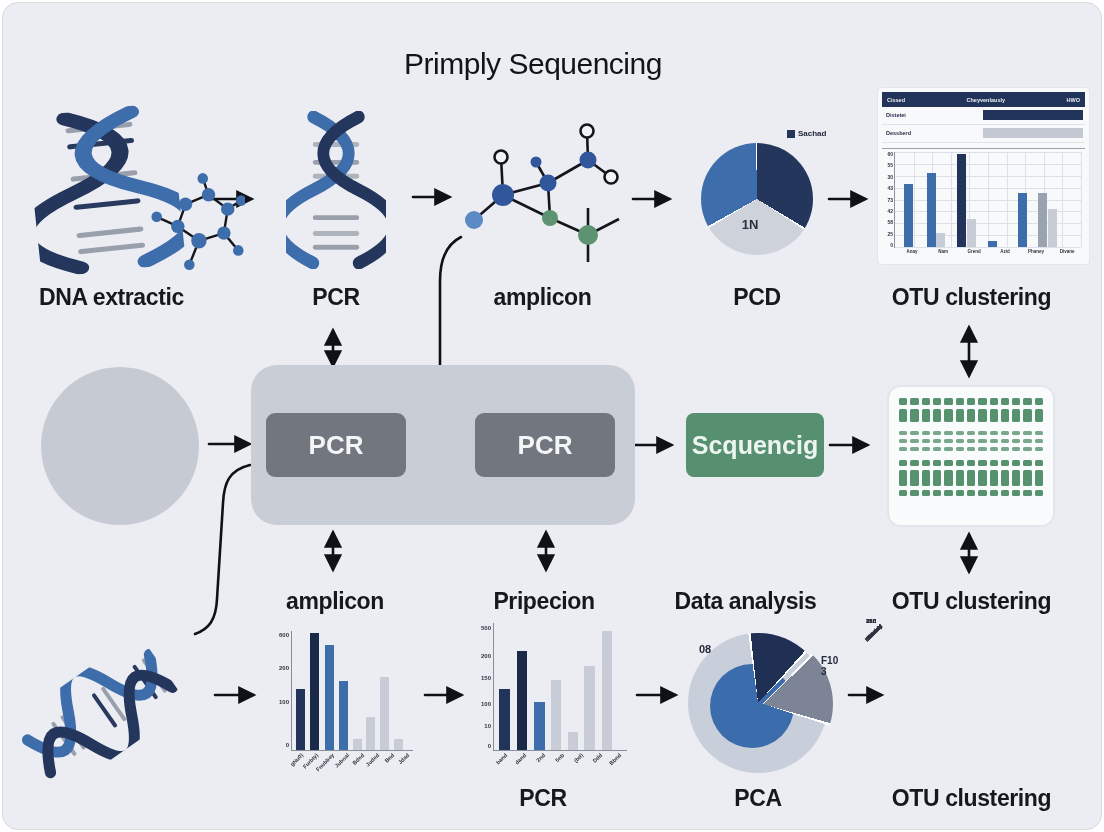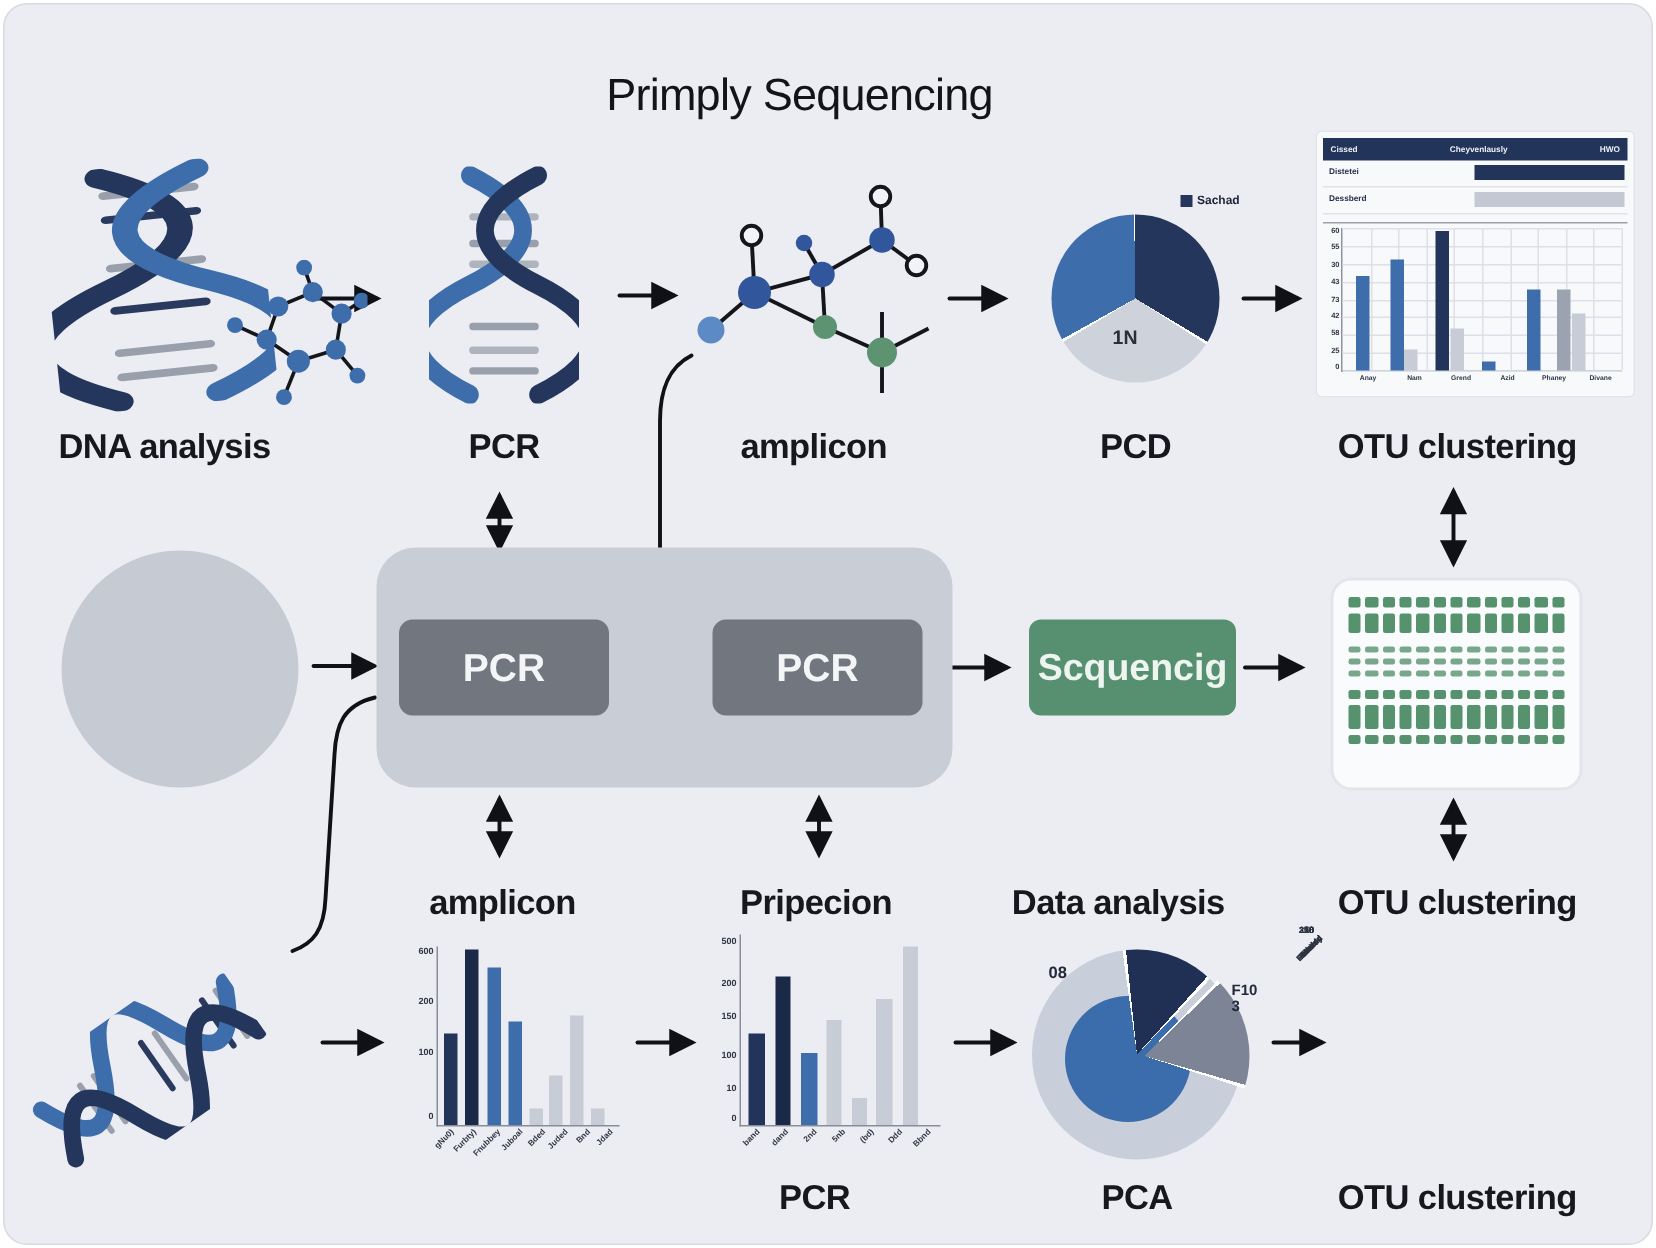--- a/index.html
+++ b/index.html
@@ -269,21 +269,21 @@
           <div class="xtick" style="left: 9.16667%;">Anay</div>
           <div class="xtick" style="left: 25.8333%;">Nam</div>
           <div class="xtick" style="left: 42.5%;">Grend</div>
           <div class="xtick" style="left: 59.1667%;">Azid</div>
           <div class="xtick" style="left: 75.8333%;">Phaney</div>
           <div class="xtick" style="left: 92.5%;">Divane</div>
         </div>
       </div>
   </div>
 
-  <div class="lbl" style="left:36px;top:281px;">DNA analysis</div>
+  <div class="lbl" style="left:36px;top:281px;">DNA extractic</div>
   <div class="lbl ctr" style="left:283px;top:281px;width:100px;">PCR</div>
   <div class="lbl ctr" style="left:462px;top:281px;width:155px;">amplicon</div>
   <div class="lbl ctr" style="left:700px;top:281px;width:108px;">PCD</div>
   <div class="lbl ctr" style="left:876px;top:281px;width:185px;">OTU clustering</div>
 
   <div class="circle16s"></div>
   <div class="midcontainer"></div>
   <div class="pcrbox" style="left:263px;top:410px;">PCR</div>
   <div class="pcrbox" style="left:472px;top:410px;">PCR</div>
   <div class="greenbox">Scquencig</div>

